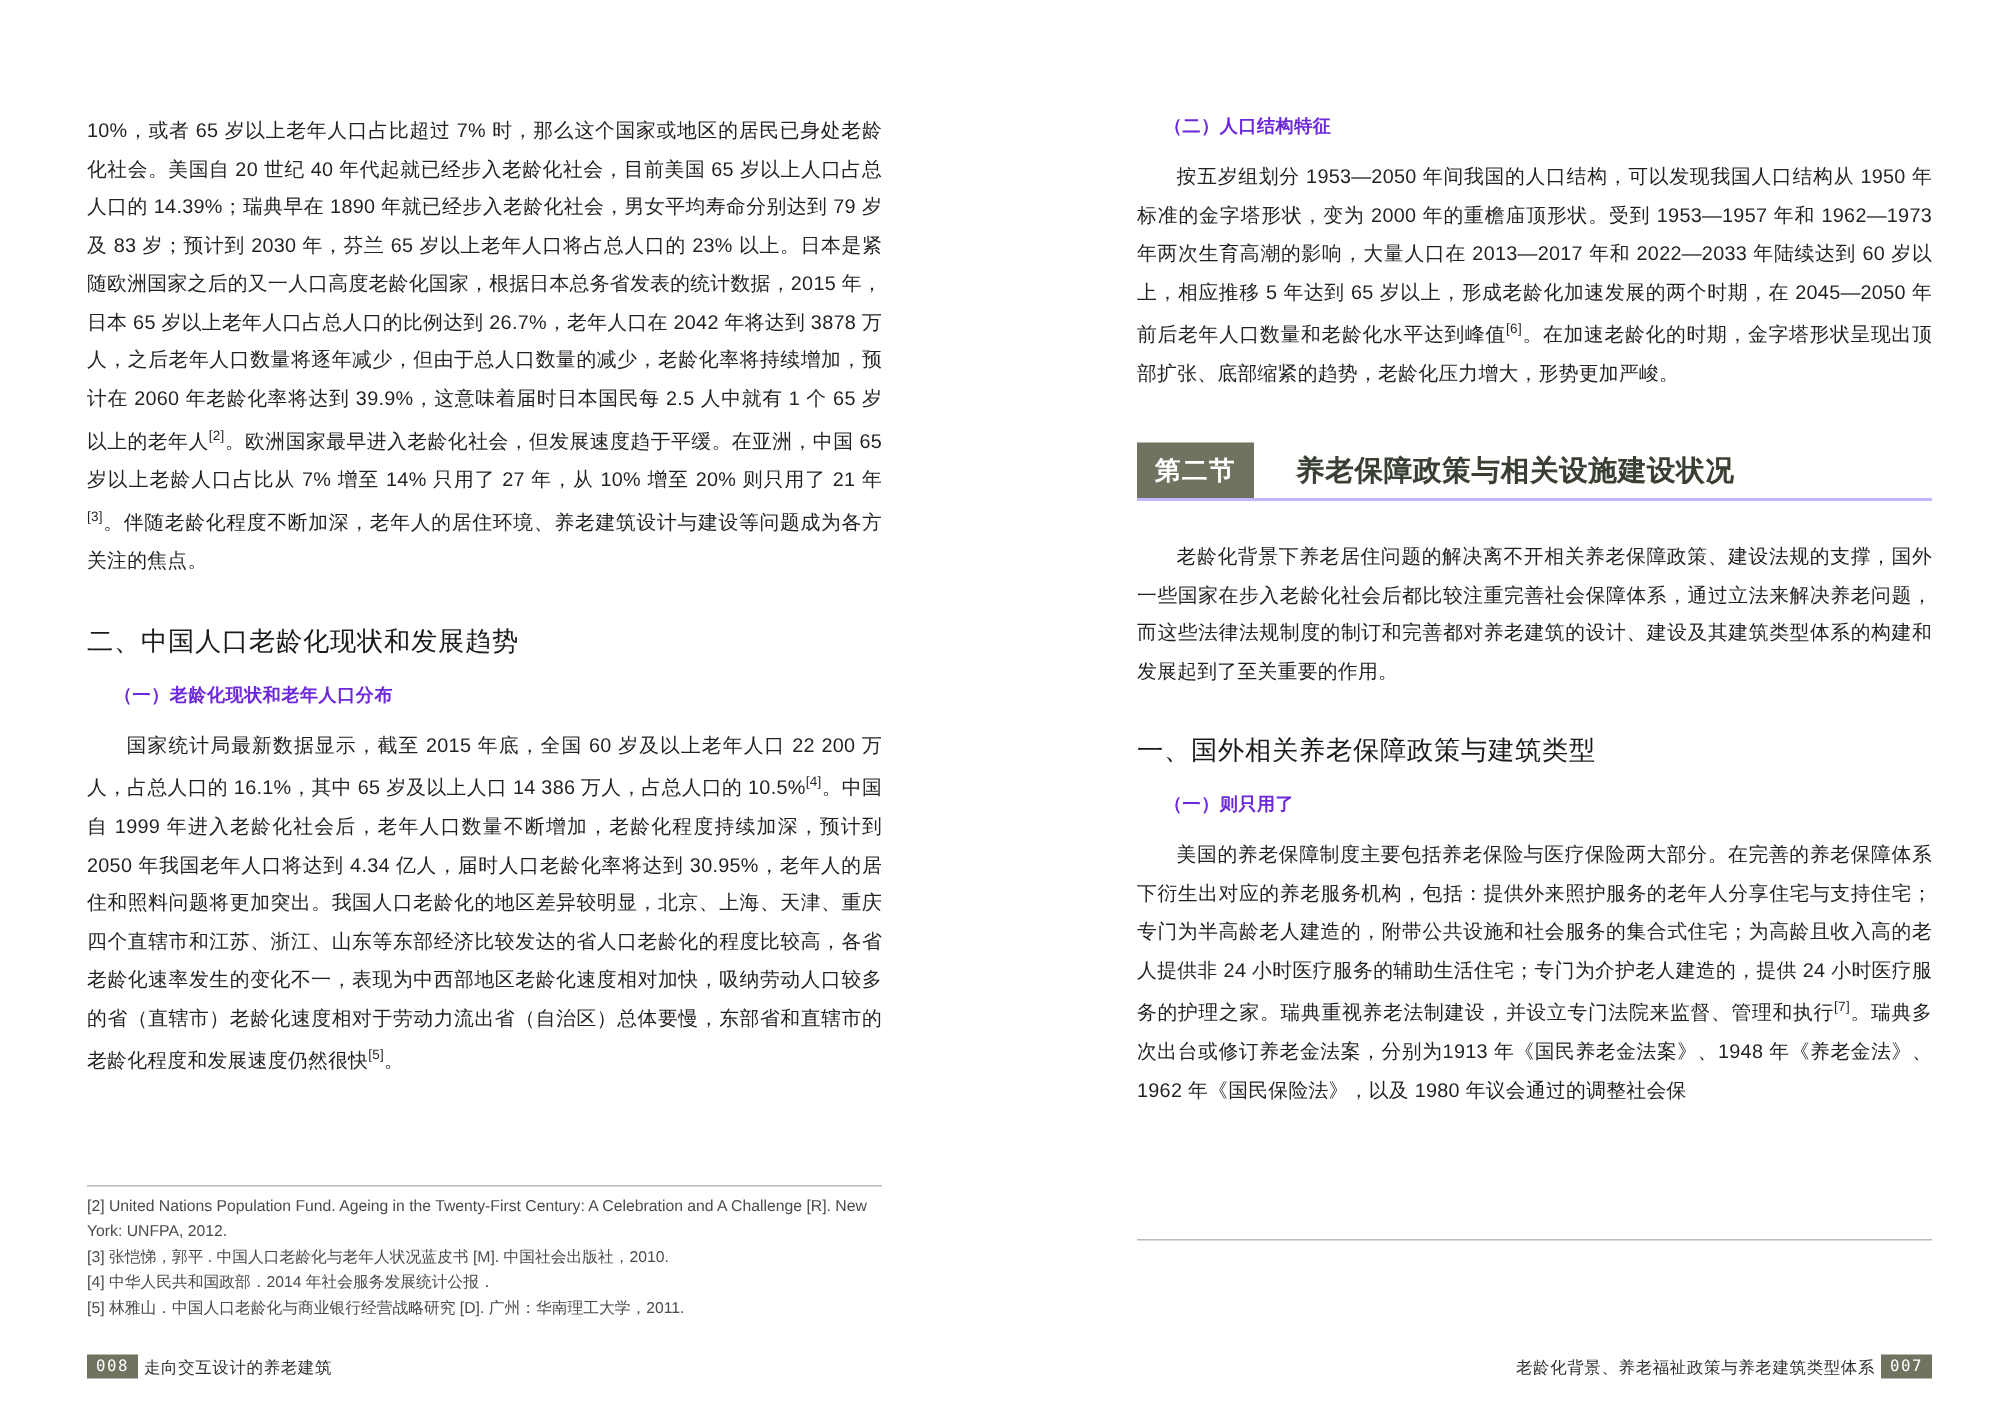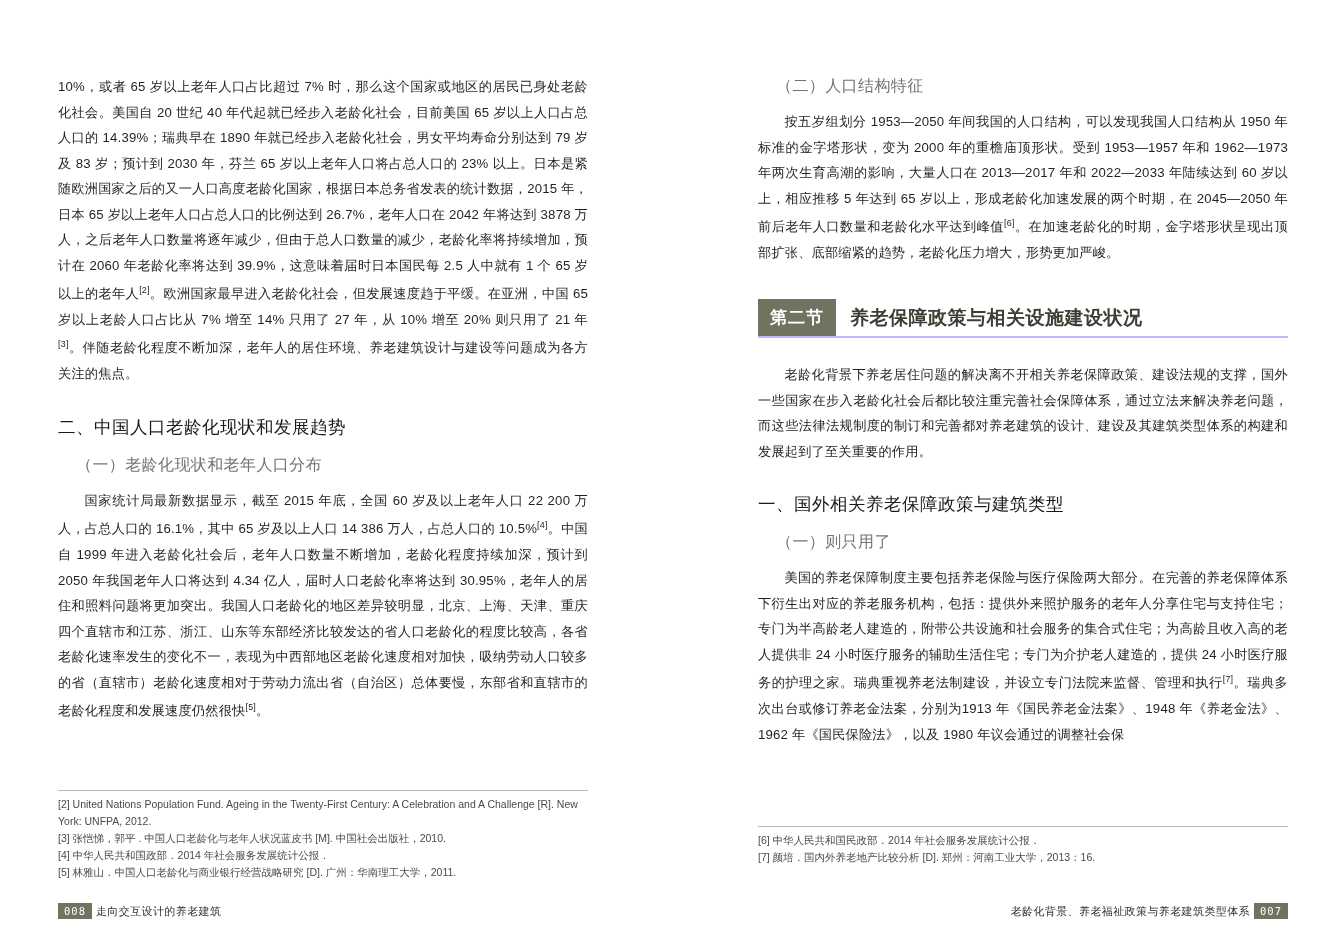--- a/index.html
+++ b/index.html
@@ -40,23 +40,23 @@
 
   p { margin: 0; }
 
   .h2 {
     font-size: 17.5px;
     font-weight: normal;
     color: #1a1a1a;
     letter-spacing: 0.5px;
   }
   .h3 {
-    font-size: 16px;
-    font-weight: normal;
-    color: #737373;
+    font-size: 12px;
+    font-weight: bold;
+    color: #6d28d9;
     letter-spacing: 0.4px;
   }
 
   
   .section-banner {
     display: flex;
     align-items: stretch;
     height: 37px;
     border-bottom: 2px solid #c4b5fd;
     width: 530px;
@@ -71,21 +71,21 @@
     display: flex;
     align-items: center;
   }
   .section-banner .title {
     color: #3a3f33;
     font-size: 19px;
     font-weight: bold;
     letter-spacing: 0.5px;
     display: flex;
     align-items: center;
-    padding-left: 14px;
+    padding-left: 28px;
   }
 
   .sup {
     font-size: 9px;
     vertical-align: super;
   }
 
   
   .footnotes {
     position: absolute;
@@ -179,24 +179,20 @@
   <div class="fn-rule" style="left:58px; top:790px; width:530px;"></div>
   <div class="fn-rule" style="left:758px; top:826px; width:530px;"></div>
 
   <div class="footnotes fn-left">
     <p>[2] United Nations Population Fund. Ageing in the Twenty-First Century: A Celebration and A Challenge [R]. New York: UNFPA, 2012.</p>
     <p>[3] 张恺悌，郭平 . 中国人口老龄化与老年人状况蓝皮书 [M]. 中国社会出版社，2010.</p>
     <p>[4] 中华人民共和国政部．2014 年社会服务发展统计公报．</p>
     <p>[5] 林雅山．中国人口老龄化与商业银行经营战略研究 [D]. 广州：华南理工大学，2011.</p>
   </div>
 
-  <div class="footnotes fn-right">
-    <p>[6] 中华人民共和国民政部．2014 年社会服务发展统计公报．</p>
-    <p>[7] 颜培．国内外养老地产比较分析 [D]. 郑州：河南工业大学，2013：16.</p>
-  </div>
 
   <div class="footer footer-left">
     <span class="pagenum">008</span>
     <span class="footer-text">走向交互设计的养老建筑</span>
   </div>
 
   <div class="footer footer-right">
     <span class="footer-text">老龄化背景、养老福祉政策与养老建筑类型体系</span>
     <span class="pagenum">007</span>
   </div>

